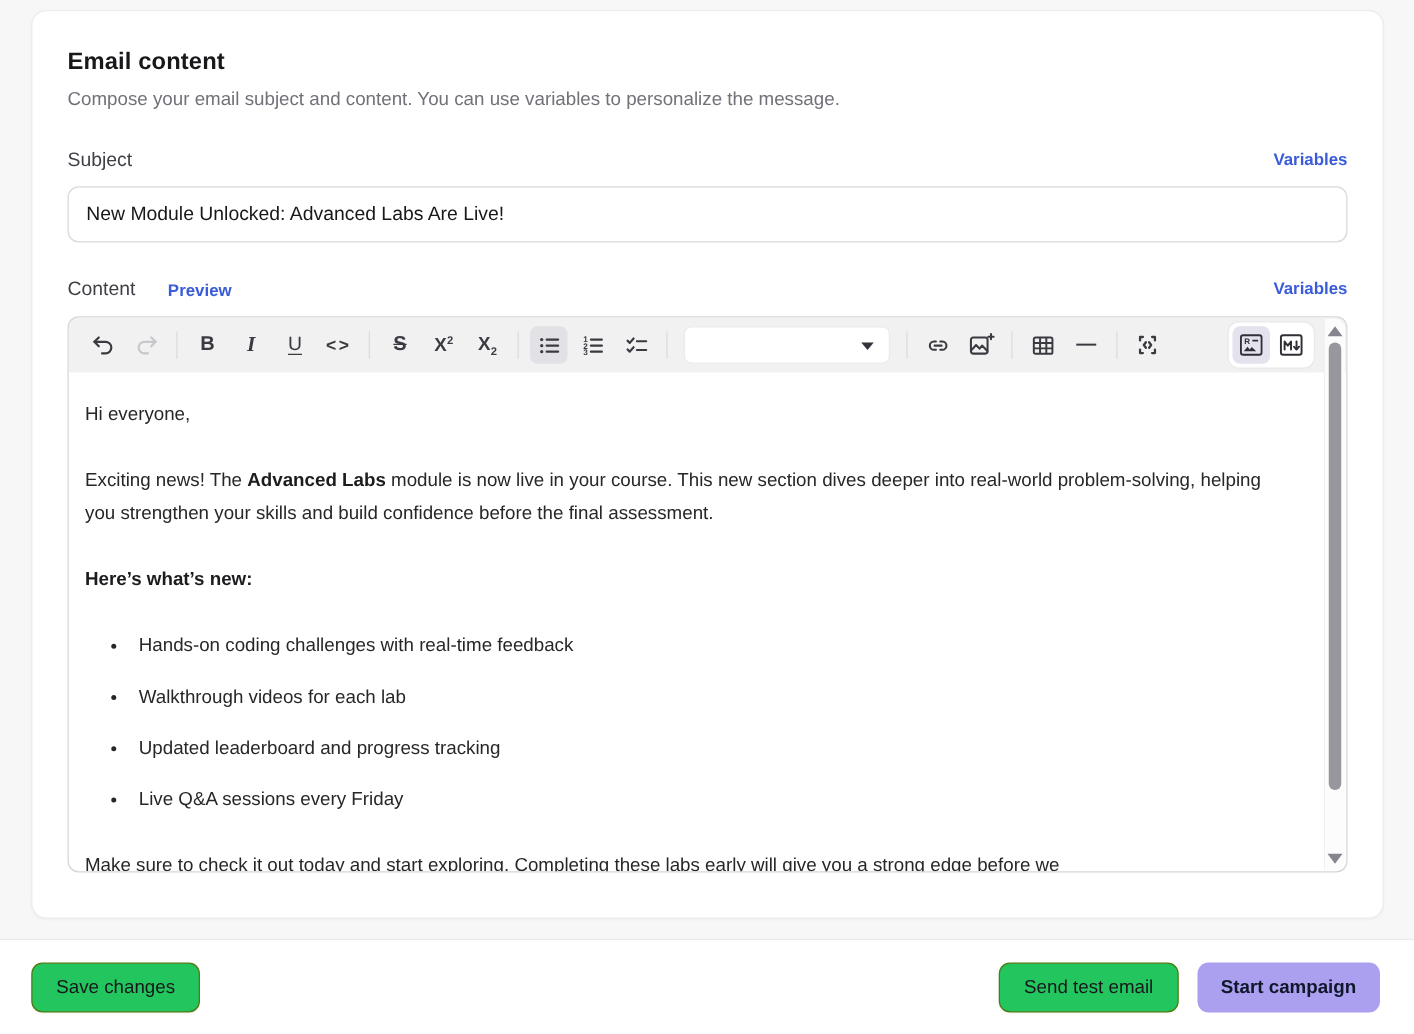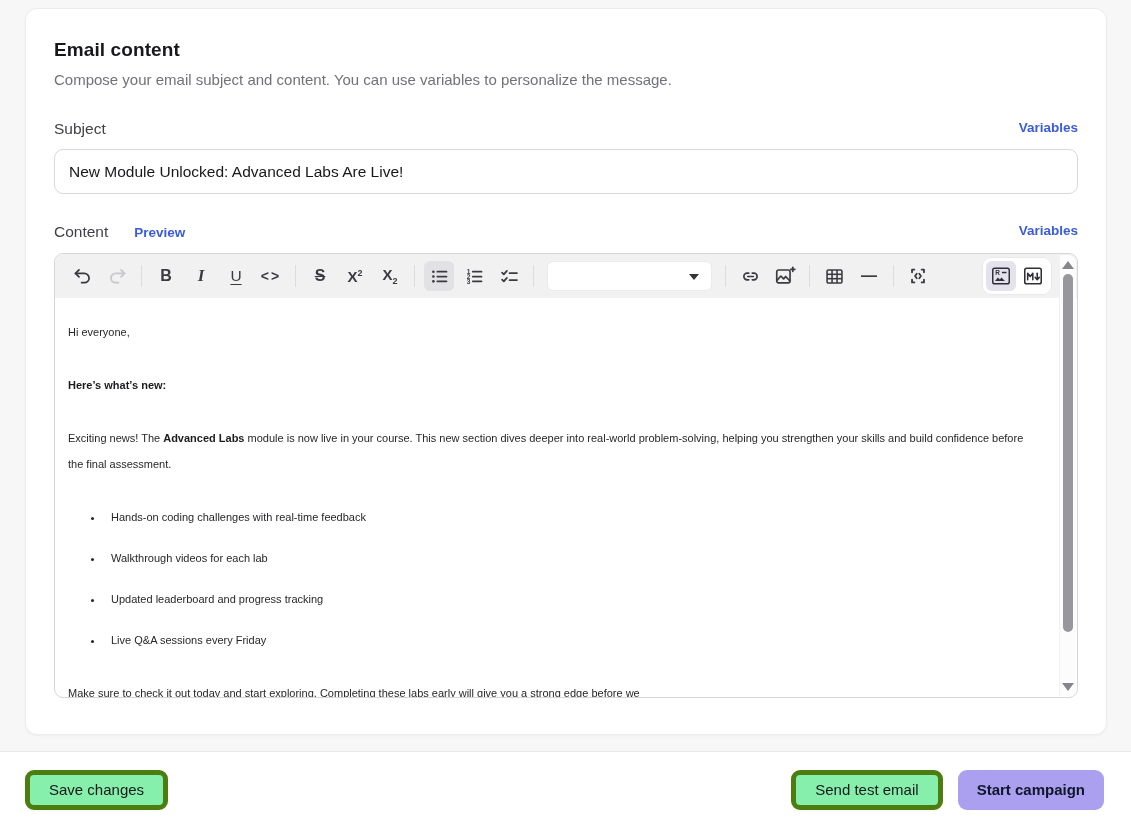--- a/index.html
+++ b/index.html
@@ -91,21 +91,21 @@
   }
   .mode-btn {
     width: 30px; height: 30px; border-radius: 6px; border: none;
     display:flex; align-items:center; justify-content:center;
     color: #2f2f35; background: transparent; cursor: pointer;
   }
   .mode-btn.active { background: #e4e2ec; }
 
   .editor-body {
     height: 400px; padding: 21px 48px 0 13px;
-    font-size: 11px; line-height: 26px; color: #27272a;
+    font-size: 15px; line-height: 26px; color: #27272a;
     overflow: hidden; cursor: text;
   }
   .editor-body p { margin: 0 0 27px 0; }
   .editor-body strong { font-weight: 700; color: #1c1c1f; }
   .editor-body ul { margin: 6px 0 27px 0; padding-left: 36px; }
   .editor-body li { margin-bottom: 15px; padding-left: 7px; }
 
   
   .vscrollbar {
     position: absolute; top: 1px; right: 1px; bottom: 1px; width: 17px;
@@ -132,22 +132,22 @@
   
   .footer {
     margin-top: 16px; height: 76px; background: #ffffff;
     border-top: 1px solid #e9e9ec;
     display: flex; align-items: center; justify-content: space-between;
     padding: 0 27px 0 25px;
   }
   .btn {
     height: 40px; padding: 0 19px; border-radius: 9px;
     font-size: 15px; font-family: inherit; cursor: pointer;
-    background: #86efac; color: #18181b;
-    border: 5px solid #4d7c0f;
+    background: #22c55e; color: #18181b;
+    border: 1px solid #4d7c0f;
     box-shadow: 0 1px 2px rgba(0,0,0,0.04);
   }
   .footer-right { display: flex; gap: 15px; }
   .btn.primary {
     background: #ab9ff0; color: #0f172a; border: none; box-shadow: none;
     font-weight: 600;
   }
 </style>
 </head>
 <body>
@@ -317,22 +317,22 @@
               <path d="M6.2 16 v-7 l2.8 3.6 L11.8 9 v7"></path>
               <line x1="16.6" y1="9" x2="16.6" y2="15.5"></line>
                 <path d="M14.4 13.5 l2.2 2.5 2.2-2.5"></path>
             </svg>
           </button>
         </div>
       </div>
 
       <div class="editor-body" id="editor-body">
           <p><span>Hi everyone,</span></p>
+          <p><span>Exciting news! The </span><strong>Advanced Labs</strong><span> module is now live in your course. This new section dives deeper into real-world problem-solving, helping you strengthen your skills and build confidence before the final assessment.</span></p>
           <p><strong>Here’s what’s new:</strong></p>
-          <p><span>Exciting news! The </span><strong>Advanced Labs</strong><span> module is now live in your course. This new section dives deeper into real-world problem-solving, helping you strengthen your skills and build confidence before the final assessment.</span></p>
           <ul>
             <li>Hands-on coding challenges with real-time feedback</li>
             <li>Walkthrough videos for each lab</li>
             <li>Updated leaderboard and progress tracking</li>
             <li>Live Q&amp;A sessions every Friday</li>
           </ul>
           <p><span>Make sure to check it out today and start exploring. Completing these labs early will give you a strong edge before we</span></p>
         </div>
 
       <div class="vscrollbar">

